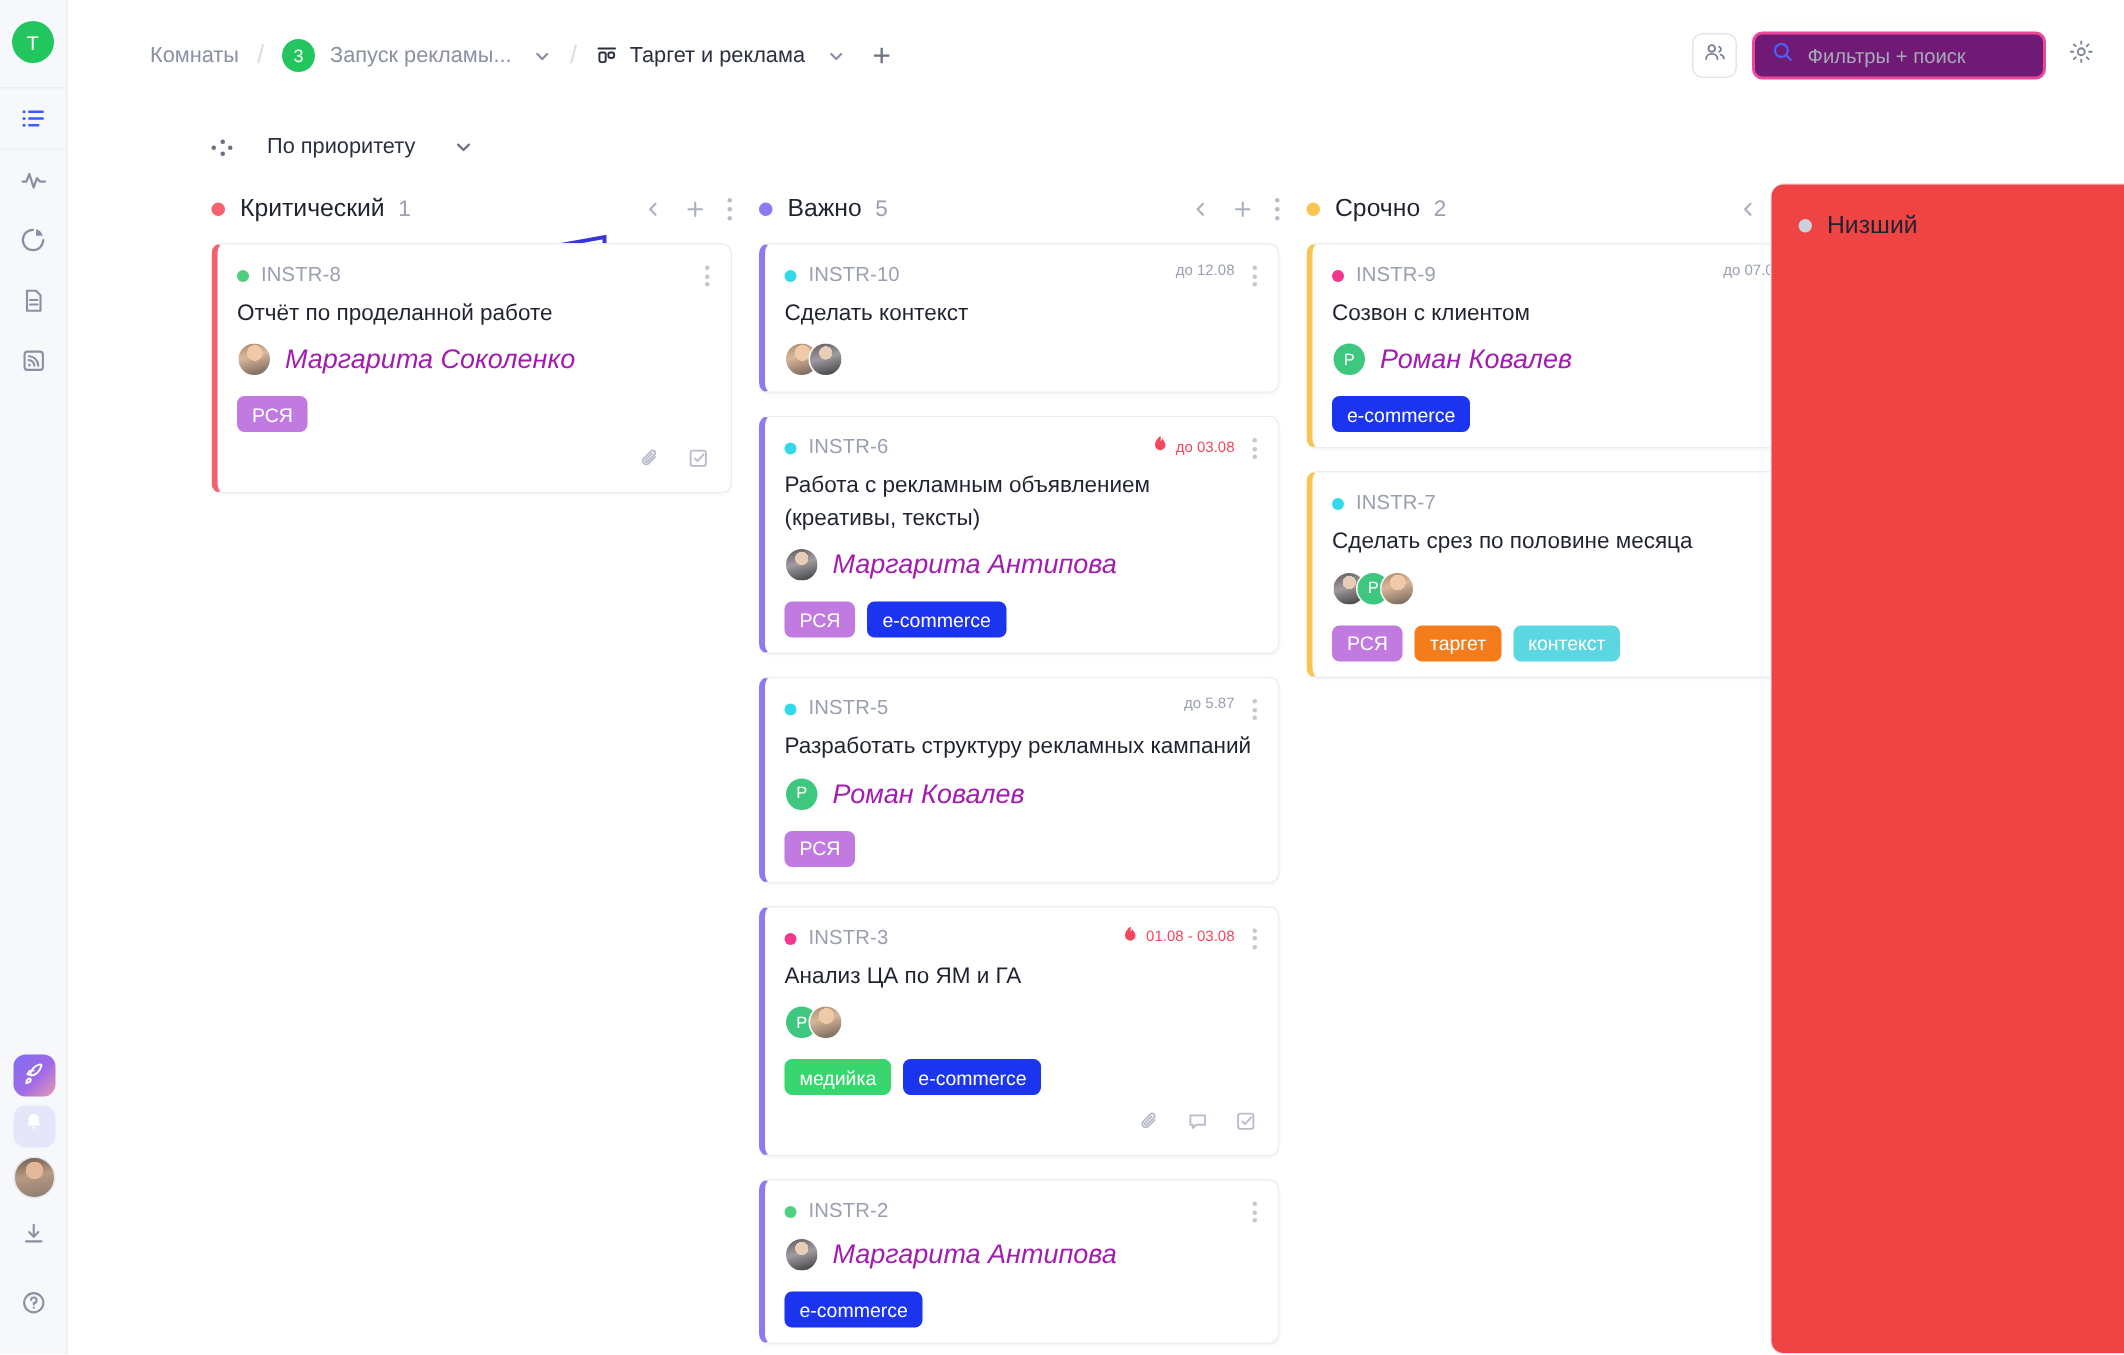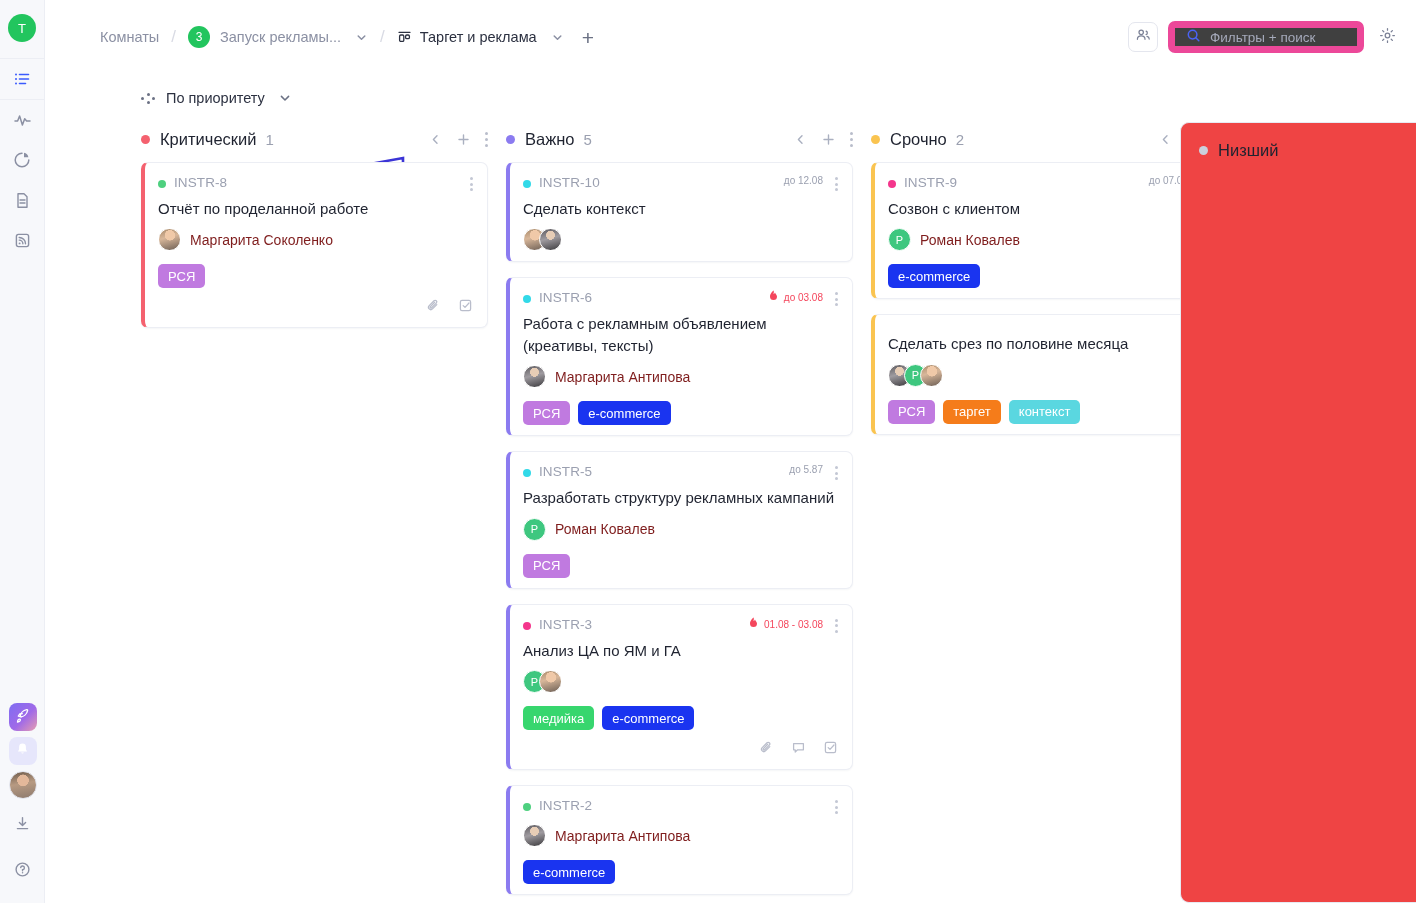--- a/index.html
+++ b/index.html
@@ -82,29 +82,29 @@
   .chev { margin-left: 14px; color: #8b90a3; display: flex; align-items: center; }
   .crumb-icon { margin-right: 8px; color: #2b3040; display: flex; align-items: center; }
   .plus-btn { margin-left: 18px; color: #6b7184; font-size: 21px; line-height: 1; font-weight: 300; }
 
   .topright { display: flex; align-items: center; gap: 10px; }
   .people-btn {
     width: 30px; height: 30px; border: 1px solid #e4e6ee; border-radius: 7px;
     display: flex; align-items: center; justify-content: center; color: #7b8196; background: #fff;
   }
   .searchbox {
-    width: 196px; height: 32px; border: 7px solid #ec4899; border-radius: 7px;
-    display: flex; align-items: center; gap: 9px; padding: 0 11px; background: #404040;
+    width: 196px; height: 32px; border: 2px solid #ec4899; border-radius: 7px;
+    display: flex; align-items: center; gap: 9px; padding: 0 11px; background: #701a75;
   }
   .searchbox .ph { font-size: 13.5px; color: #a5a9ba; }
   .gear-btn { width: 26px; height: 26px; display: flex; align-items: center; justify-content: center; color: #7b8196; }
 
   
   .sortrow { height: 48px; flex: 0 0 48px; display: flex; align-items: center; padding-left: 96px; position: relative; }
-  .sort-ctl { display: flex; align-items: center; gap: 9px; color: #2b3040; }
+  .sort-ctl { display: flex; align-items: center; gap: 21px; color: #2b3040; }
   .sort-ctl .label { font-size: 14.5px; }
   .sort-dots { width: 16px; height: 14px; position: relative; }
   .sort-dots i { position: absolute; width: 3.4px; height: 3.4px; border-radius: 50%; background: #6b7184; }
   .sort-dots i:nth-child(1){ left:0; top:6px;}
   .sort-dots i:nth-child(2){ left:5.5px; top:2px;}
   .sort-dots i:nth-child(3){ left:5.5px; top:10px;}
   .sort-dots i:nth-child(4){ left:11px; top:6px;}
   .sort-chev { color: #6b7184; margin-left: 4px; display:flex; }
 
   .annot-arrow { position: absolute; left: 283px; top: 82px; }
@@ -139,21 +139,21 @@
   .card-dot { width: 8px; height: 8px; border-radius: 50%; margin-right: 8px; margin-top: 5px; flex: 0 0 8px; }
   .card-id { font-size: 13.5px; color: #9ba0b0; letter-spacing: .1px; }
   .card-top-spacer { flex: 1; }
   .card-due { font-size: 10px; color: #9ba0b0; margin-right: 12px; display: flex; align-items: center; gap: 5px; white-space: nowrap; }
   .card-due.hot { color: #f4465c; }
   .card-kebab { width: 3px; height: 15px; position: relative; margin-top: 2px; }
   .card-kebab i { position: absolute; left: 0; width: 3px; height: 3px; border-radius: 50%; background: #c3c7d4; }
   .card-kebab i:nth-child(1){top:0;} .card-kebab i:nth-child(2){top:5.5px;} .card-kebab i:nth-child(3){top:11px;}
   .card-title { font-size: 15px; line-height: 1.43; color: #1f2330; margin-top: 6px; }
   .card-assignee { display: flex; align-items: center; gap: 9px; margin-top: 9px; }
-  .card-assignee .nm { font-size: 14px; color: #7f1d1d; }
+  .card-assignee .nm { font-size: 18px; color: #a21caf; font-style: italic; }
   .avatars { display: flex; margin-top: 9px; }
   .avatars .av { margin-left: -7px; }
   .avatars .av:first-child { margin-left: 0; }
   .av {
     width: 23px; height: 23px; border-radius: 50%;
     border: 1.5px solid #fff; flex: 0 0 23px;
     display: flex; align-items: center; justify-content: center;
     font-size: 11px; color: #fff; overflow: hidden;
   }
   .av.p1 { background: radial-gradient(circle at 52% 30%, #f0c9a8 0 28%, transparent 29%),
@@ -629,20 +629,30 @@
             <div class="card-assignee">
               <span class="av green">Р</span>
               <span class="nm">Роман Ковалев</span>
             </div>
             <div class="tags">
               <span class="tag" style="background:#1a34f0">e-commerce</span>
             </div>
           </div>
 
           <div class="card" style="border-left-color:#fac450">
+            <div class="card-top">
+              <span class="card-dot" style="background:#32d9e8"></span>
+              <span class="card-id">INSTR-7</span>
+              <span class="card-top-spacer"></span>
+              <span class="card-kebab">
+                  <i></i>
+                  <i></i>
+                  <i></i>
+                </span>
+            </div>
             <div class="card-title">Сделать срез по половине месяца</div>
             <div class="avatars">
               <span class="av p2"></span>
               <span class="av green">Р</span>
               <span class="av p1"></span>
             </div>
             <div class="tags">
               <span class="tag" style="background:#c07ae0">РСЯ</span>
               <span class="tag" style="background:#f57c1a">таргет</span>
               <span class="tag" style="background:#5ad7e0">контекст</span>

